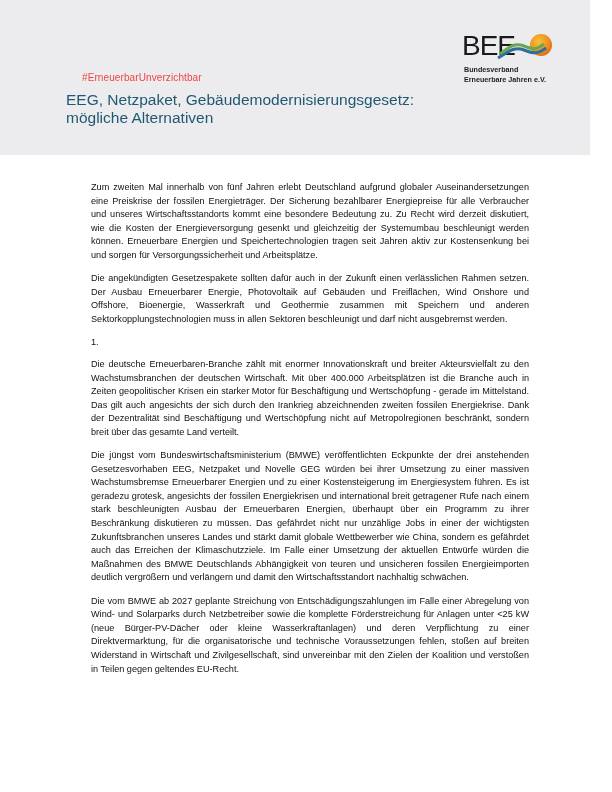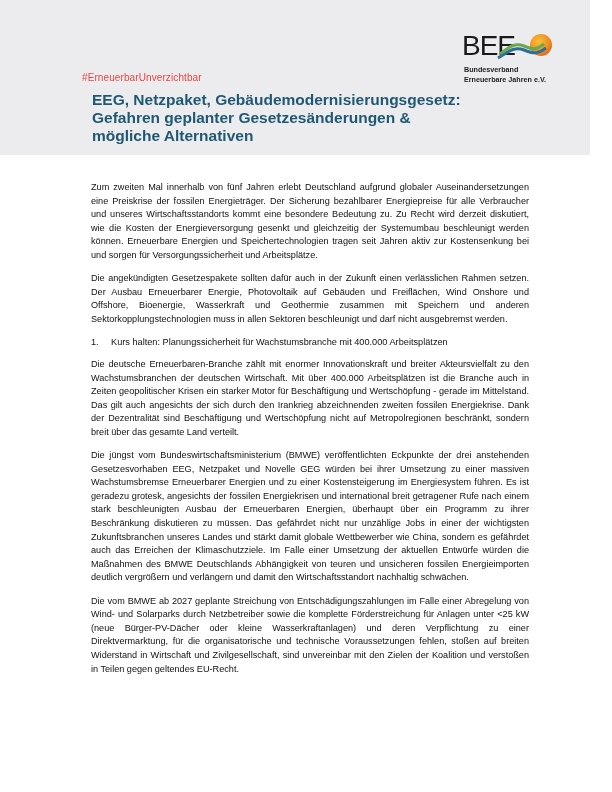--- a/index.html
+++ b/index.html
@@ -18,22 +18,22 @@
     .logo-svg { position: absolute; left: 34px; top: 0px; }
     .logo-sub {
       position: absolute; left: 2px; top: 33px; font-size: 7.2px; line-height: 9.5px; color: #222;
       white-space: nowrap;
       font-weight: bold;
     }
     .hashtag {
       position: absolute; left: 82px; top: 66px; font-size: 10px; color: #ef4444; letter-spacing: 0.1px; margin-top: 6px;
     }
     .title {
-      position: absolute; left: 92px; top: 91px; width: 440px; font-size: 15.5px; line-height: 18px;
-      font-weight: 700; color: #1f5873; margin: 0;
+      position: absolute; left: 66px; top: 91px; width: 440px; font-size: 15.5px; line-height: 18px;
+      font-weight: 400; color: #1f5873; margin: 0;
     }
     .content { position: absolute; left: 91px; top: 157px; width: 438px; margin-top: 24px; }
     .para {
       font-size: 9.15px; line-height: 13.55px; text-align: justify; margin: 0 0 10px 0; color: #111;
     }
     .list-item { display: flex; font-size: 9.2px; line-height: 13.55px; margin: 0 0 8px 0; }
     .list-num { width: 20px; flex: none; }
   </style>
 </head>
 <body>
@@ -57,29 +57,27 @@
   <div class="logo-sub">
     <div>Bundesverband</div>
     <div>Erneuerbare Jahren e.V.</div>
   </div>
 </div>
 
 <div class="hashtag">#ErneuerbarUnverzichtbar</div>
 
 <h1 class="title">
   <div>EEG, Netzpaket, Gebäudemodernisierungsgesetz:</div>
-  <div>Gefahren geplanter Gesetzesänderungen &amp;</div>
   <div>mögliche Alternativen</div>
 </h1>
 
 <div class="content">
   <p class="para">Zum zweiten Mal innerhalb von fünf Jahren erlebt Deutschland aufgrund globaler Aus­einandersetzungen eine Preiskrise der fossilen Energieträger. Der Sicherung bezahlbarer Energiepreise für alle Verbraucher und unseres Wirtschaftsstandorts kommt eine besondere Bedeutung zu. Zu Recht wird derzeit diskutiert, wie die Kosten der Energieversorgung gesenkt und gleichzeitig der Systemumbau beschleunigt werden können. Erneuerbare Energien und Speichertechnologien tragen seit Jahren aktiv zur Kostensenkung bei und sorgen für Ver­sorgungssicherheit und Arbeitsplätze.</p>
   <p class="para">Die angekündigten Gesetzespakete sollten dafür auch in der Zukunft einen verlässlichen Rahmen setzen. Der Ausbau Erneuerbarer Energie, Photovoltaik auf Gebäuden und Freiflächen, Wind Onshore und Offshore, Bioenergie, Wasserkraft und Geothermie zusammen mit Speichern und anderen Sektorkopplungstechnologien muss in allen Sektoren beschleunigt und darf nicht ausgebremst werden.</p>
 
   <div class="list-item">
     <span class="list-num">1.</span>
-    <span>Kurs halten: Planungssicherheit für Wachstumsbranche mit 400.000 Arbeitsplätzen</span>
   </div>
 
   <p class="para">Die deutsche Erneuerbaren-Branche zählt mit enormer Innovationskraft und breiter Akteursvielfalt zu den Wachstumsbranchen der deutschen Wirtschaft. Mit über 400.000 Arbeitsplätzen ist die Branche auch in Zeiten geopolitischer Krisen ein starker Motor für Beschäftigung und Wertschöpfung - gerade im Mittelstand. Das gilt auch angesichts der sich durch den Irankrieg abzeichnenden zweiten fossilen Energiekrise. Dank der Dezentralität sind Beschäftigung und Wertschöpfung nicht auf Metropolregionen beschränkt, sondern breit über das gesamte Land verteilt.</p>
   <p class="para">Die jüngst vom Bundeswirtschaftsministerium (BMWE) veröffentlichten Eckpunkte der drei anstehenden Gesetzesvorhaben EEG, Netzpaket und Novelle GEG würden bei ihrer Umsetzung zu einer massiven Wachstumsbremse Erneuerbarer Energien und zu einer Kostensteigerung im Energiesystem führen. Es ist geradezu grotesk, angesichts der fossilen Energiekrisen und international breit getragener Rufe nach einem stark beschleunigten Ausbau der Erneuerbaren Energien, überhaupt über ein Programm zu ihrer Beschränkung diskutieren zu müssen. Das gefährdet nicht nur unzählige Jobs in einer der wichtigsten Zukunftsbranchen unseres Landes und stärkt damit globale Wettbewerber wie China, sondern es gefährdet auch das Erreichen der Klimaschutzziele. Im Falle einer Umsetzung der aktuellen Entwürfe würden die Maßnahmen des BMWE Deutschlands Abhängigkeit von teuren und unsicheren fossilen Energieimporten deutlich vergrößern und verlängern und damit den Wirtschaftsstandort nachhaltig schwächen.</p>
   <p class="para">Die vom BMWE ab 2027 geplante Streichung von Entschädigungszahlungen im Falle einer Abregelung von Wind- und Solarparks durch Netzbetreiber sowie die komplette Förderstreichung für Anlagen unter &lt;25 kW (neue Bürger-PV-Dächer oder kleine Wasserkraftanlagen) und deren Verpflichtung zu einer Direktvermarktung, für die organisatorische und technische Voraussetzungen fehlen, stoßen auf breiten Widerstand in Wirtschaft und Zivilgesellschaft, sind unvereinbar mit den Zielen der Koalition und verstoßen in Teilen gegen geltendes EU-Recht.</p>
 </div>
 
 </body></html>

